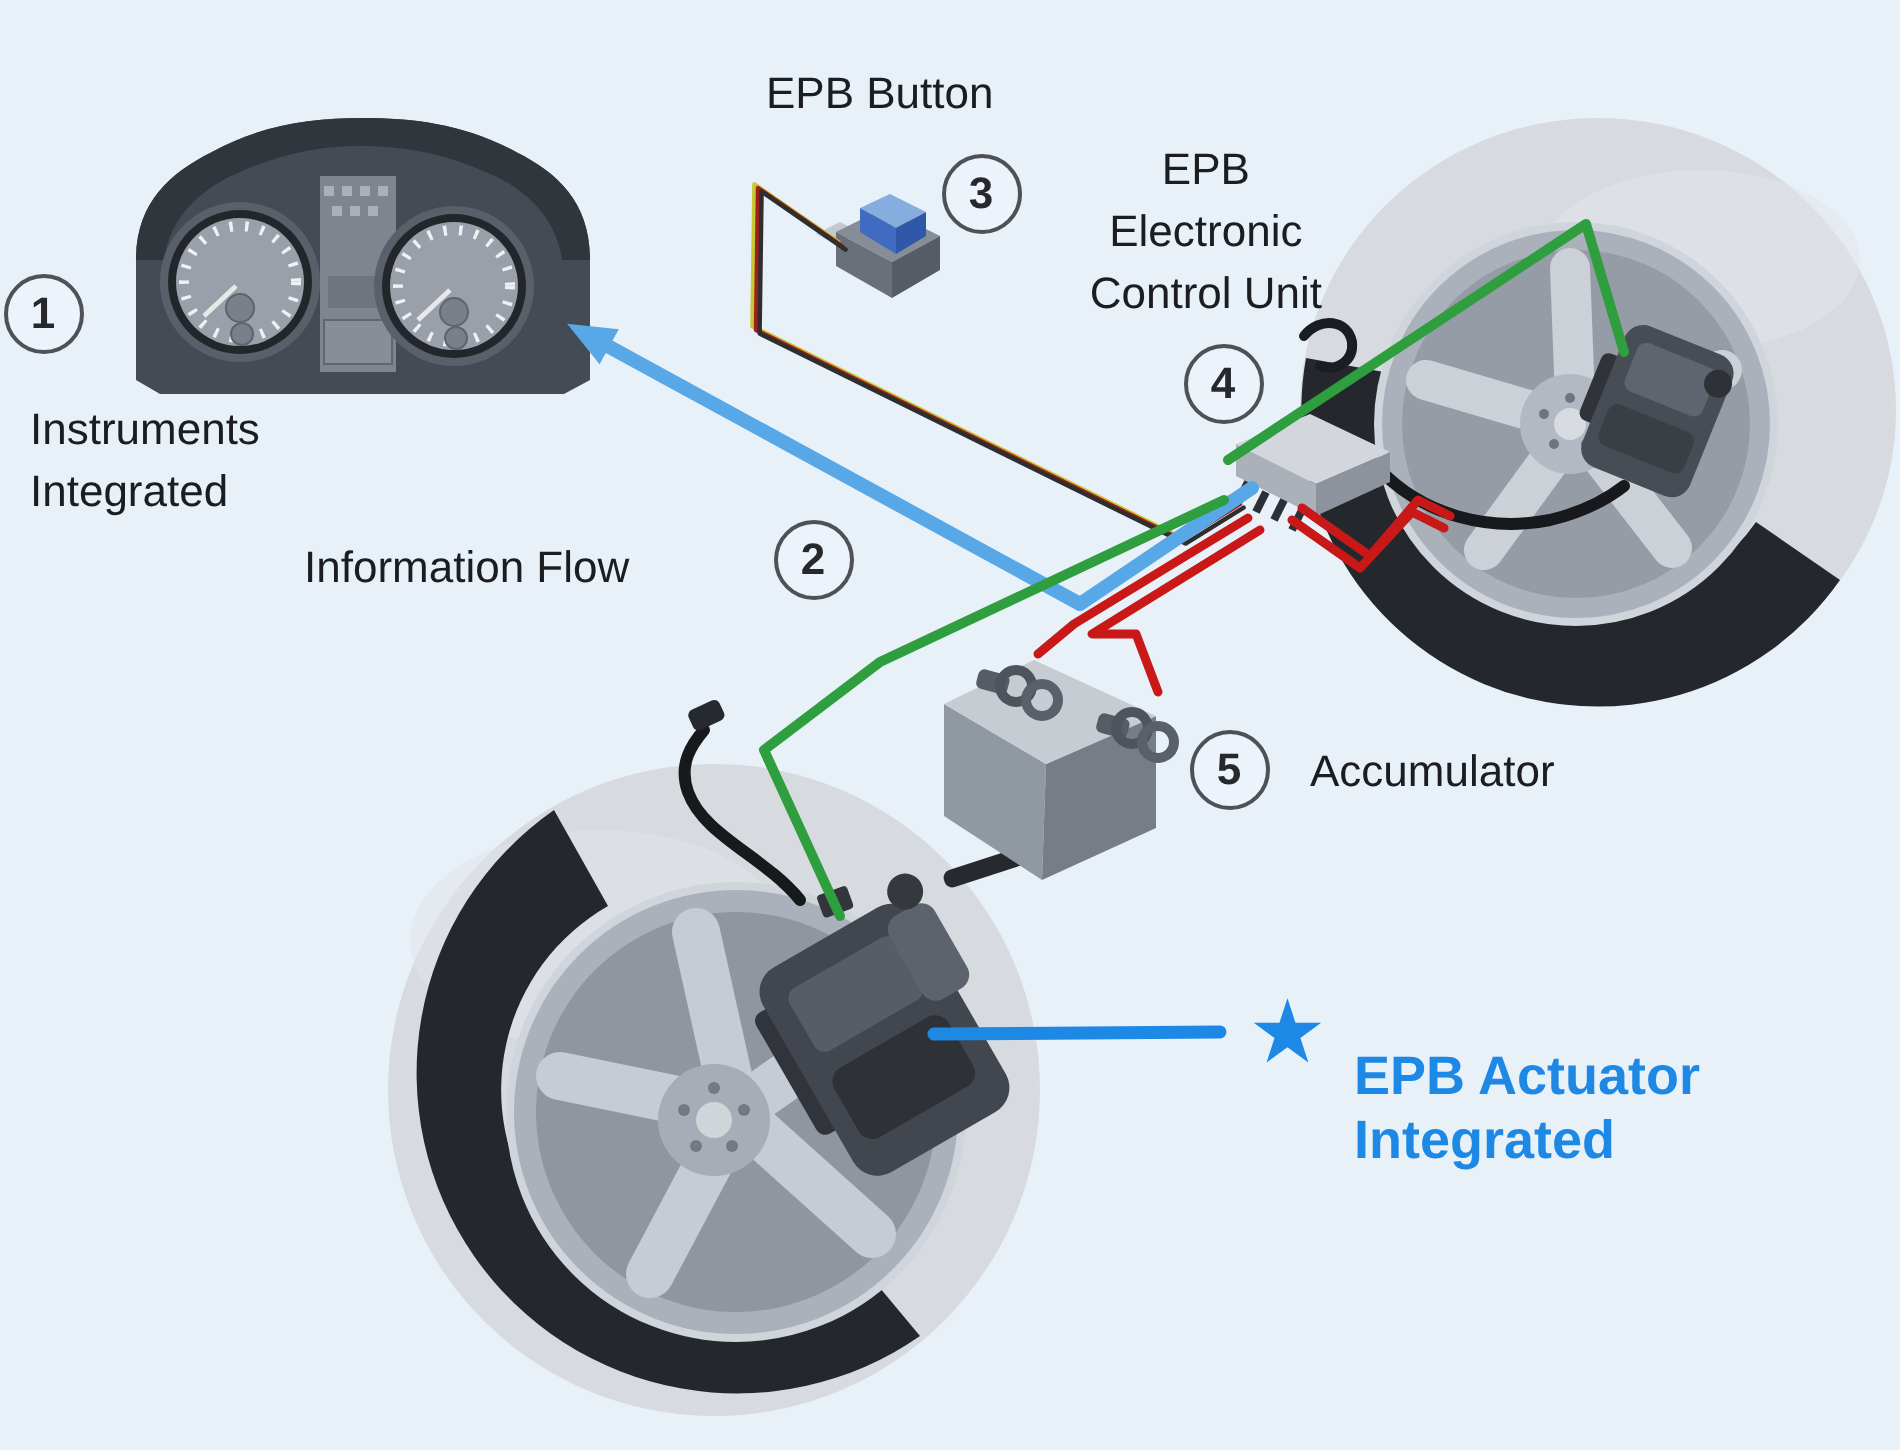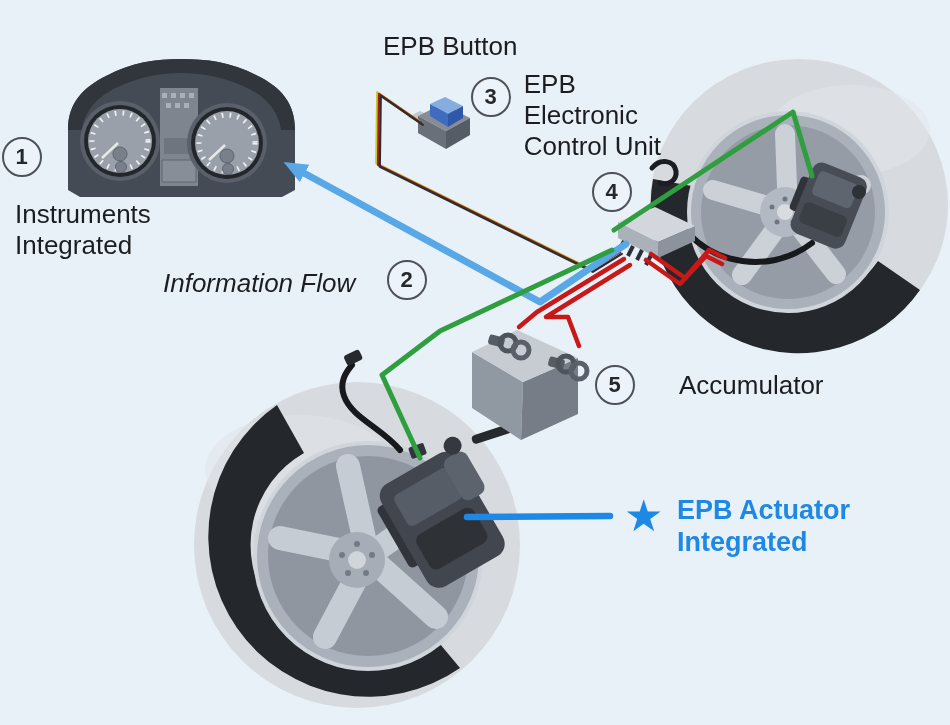--- a/index.html
+++ b/index.html
@@ -7,25 +7,25 @@
     position:relative;
     width:950px;height:725px;
     background:var(--background,#e9f1f8);
     font-family:"Liberation Sans",sans-serif;
     overflow:hidden;
   }
   .stage svg{position:absolute;left:0;top:0;}
   .label{
     position:absolute;
     color:var(--label-text,#1b1d20);
-    font-size:26px;line-height:31px;
+    font-size:22px;line-height:31px;
     white-space:nowrap;
   }
   .label .line{display:block;}
-  .label.right{text-align:left;}
+  .label.right{text-align:center;}
   .label.actuator{
     color:var(--accent-blue,#1e88e5);
     font-weight:bold;font-size:27px;line-height:32px;
   }
   .badge{
     position:absolute;
     width:36px;height:36px;border-radius:50%;
     border:2.5px solid #4e5257;
     background:rgba(238,244,250,0.78);
     display:flex;align-items:center;justify-content:center;
@@ -260,22 +260,22 @@
     <span class="line">EPB</span>
     <span class="line">Electronic</span>
     <span class="line">Control Unit</span>
   </div>
 
   <div class="label" style="left:15px;top:199px;">
     <span class="line">Instruments</span>
     <span class="line">Integrated</span>
   </div>
 
-  <div class="label" style="left:163px;top:268px;font-style:italic;">Information Flow</div>
-
-  <div class="label" style="left:655px;top:370px;margin-left:24px;">Accumulator</div>
-
-  <div class="label actuator" style="left:677px;top:494px;">
+  <div class="label" style="left:152px;top:268px;">Information Flow</div>
+
+  <div class="label" style="left:655px;top:370px;">Accumulator</div>
+
+  <div class="label actuator" style="left:677px;top:522px;">
     <span class="line">EPB Actuator</span>
     <span class="line">Integrated</span>
   </div>
 
 </div>
 
 </body></html>

